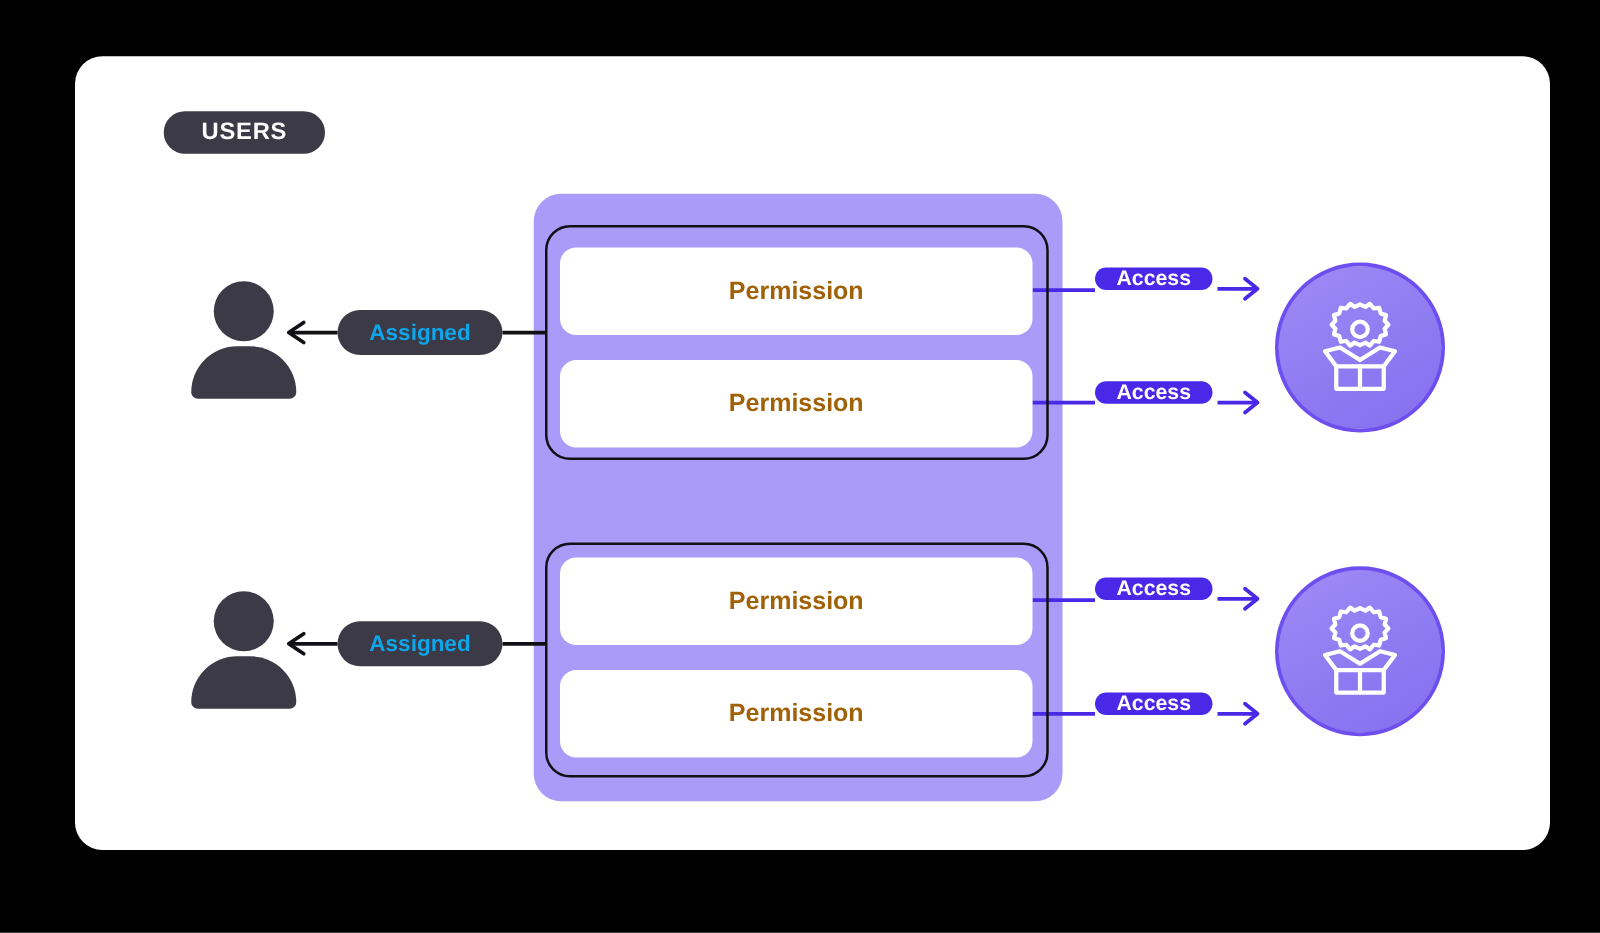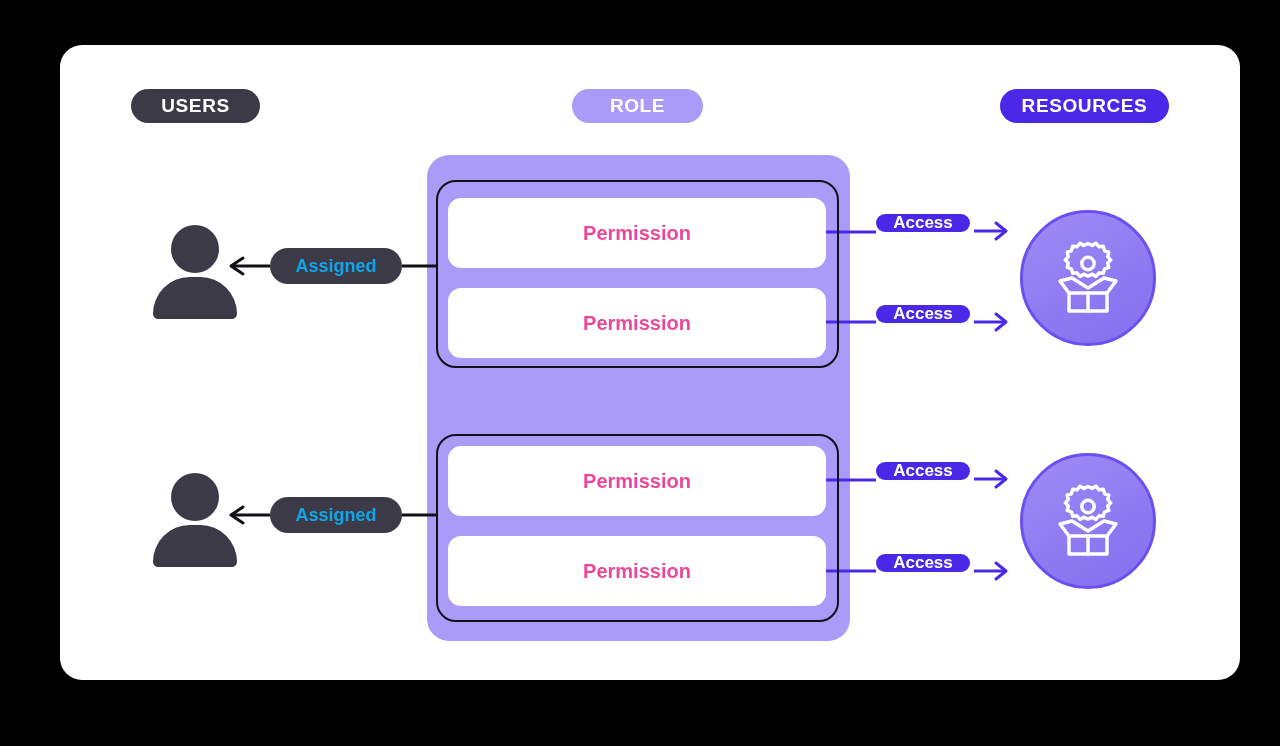--- a/index.html
+++ b/index.html
@@ -60,21 +60,21 @@
 
   
   .perm {
     position: absolute;
     left: 448px;
     width: 378px;
     height: 70px;
     background: #ffffff;
     border-radius: 13px;
     display: flex; align-items: center; justify-content: center;
-    color: #ec4899;
+    color: #a16207;
     font-size: 20px;
     font-weight: bold;
   }
   .perm.p1 { top: 198px; }
   .perm.p2 { top: 288px; }
   .perm.p3 { top: 446px; }
   .perm.p4 { top: 536px; }
 
   
   .user-icon { position: absolute; width: 84px; height: 90px; }
@@ -138,22 +138,20 @@
   .links { position: absolute; left: 0; top: 0; width: 1280px; height: 746px; }
 </style>
 </head>
 <body>
 
 <div id="stage">
 
   <div class="card"></div>
 
   <div class="col-pill pill-users">USERS</div>
-  <div class="col-pill pill-role">ROLE</div>
-  <div class="col-pill pill-resources">RESOURCES</div>
 
   <div class="role-container"></div>
 
   <svg class="links" viewBox="0 0 1280 746" xmlns="http://www.w3.org/2000/svg">
 
     <path d="M436 266 H402" stroke="#111015" stroke-width="3" fill="none"></path>
     <path d="M270 266 H232" stroke="#111015" stroke-width="3" fill="none"></path>
     <polyline points="243,258 231,266 243,274" stroke="#111015" stroke-width="3" fill="none" stroke-linecap="round" stroke-linejoin="round"></polyline>
 
     <path d="M436 515 H402" stroke="#111015" stroke-width="3" fill="none"></path>

